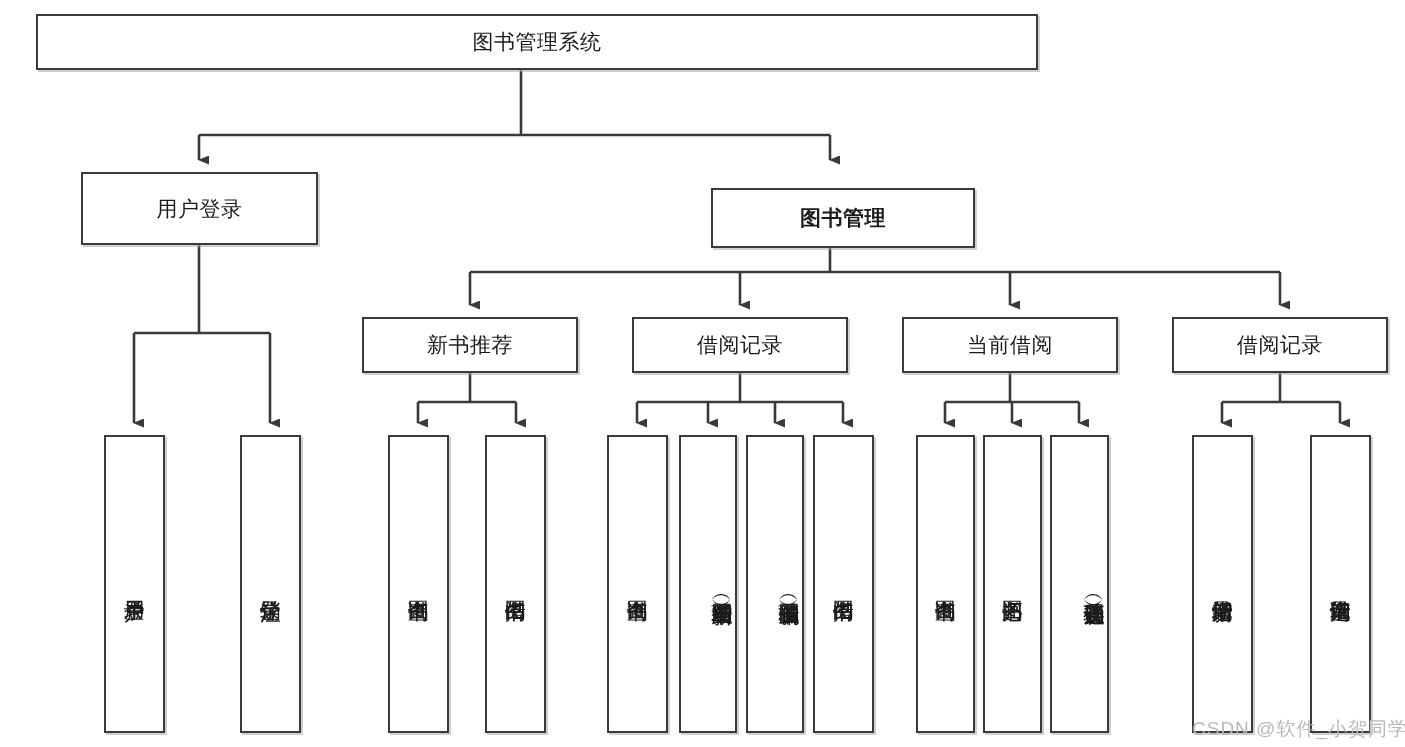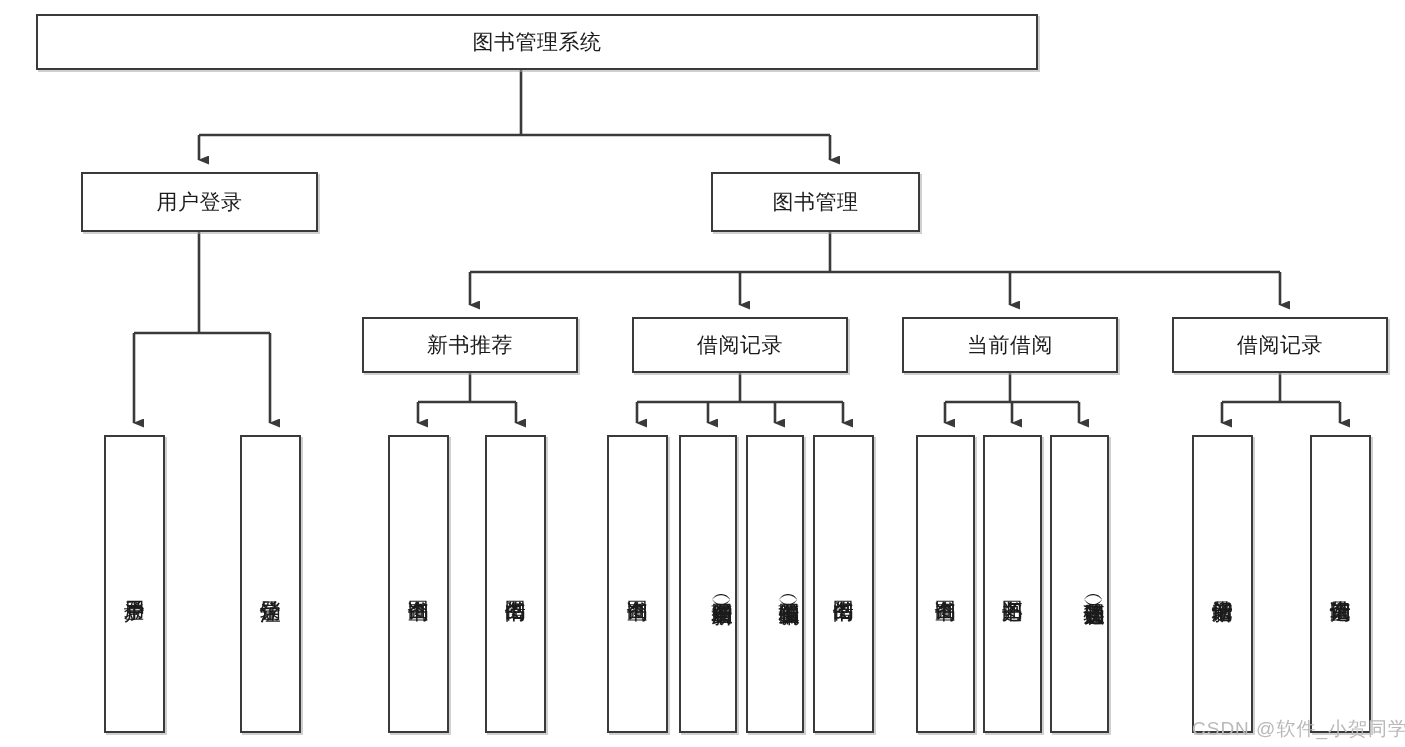--- a/index.html
+++ b/index.html
@@ -136,25 +136,25 @@
       <path d="M1222,402 L1340,402"></path>
       <path d="M1222,402 L1222,423" marker-end="url(#arrowhead)"></path>
       <path d="M1340,402 L1340,423" marker-end="url(#arrowhead)"></path>
     </g>
   </svg>
 
   <div class="node-box" style="left:20px; top:14px; width:1002px; height:56px;margin-left:16px;">
     <div class="node-label-h">图书管理系统</div>
   </div>
 
-  <div class="node-box" style="left:81px; top:172px; width:237px; height:60px;">
+  <div class="node-box" style="left:81px; top:172px; width:237px; height:73px;">
     <div class="node-label-h">用户登录</div>
   </div>
 
-  <div class="node-box" style="left:711px; top:172px; width:209px; height:60px;">
+  <div class="node-box" style="left:711px; top:188px; width:264px; height:60px;font-weight:bold;">
     <div class="node-label-h">图书管理</div>
   </div>
 
   <div class="node-box" style="left:362px; top:317px; width:216px; height:56px;padding-left:8px;">
     <div class="node-label-h">新书推荐</div>
   </div>
 
   <div class="node-box" style="left:632px; top:317px; width:216px; height:56px;">
     <div class="node-label-h">借阅记录</div>
   </div>

